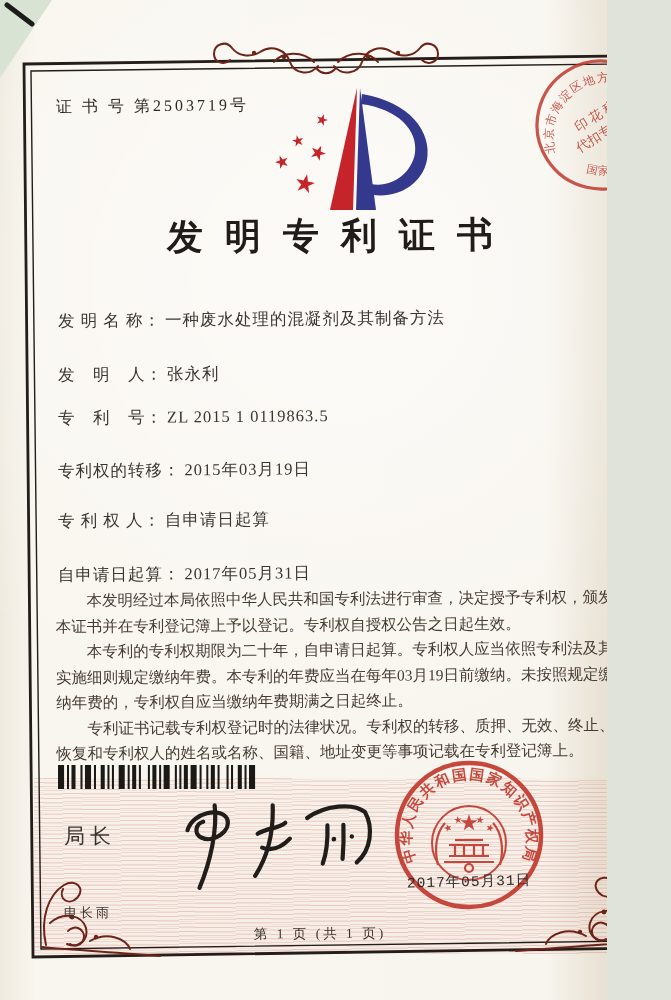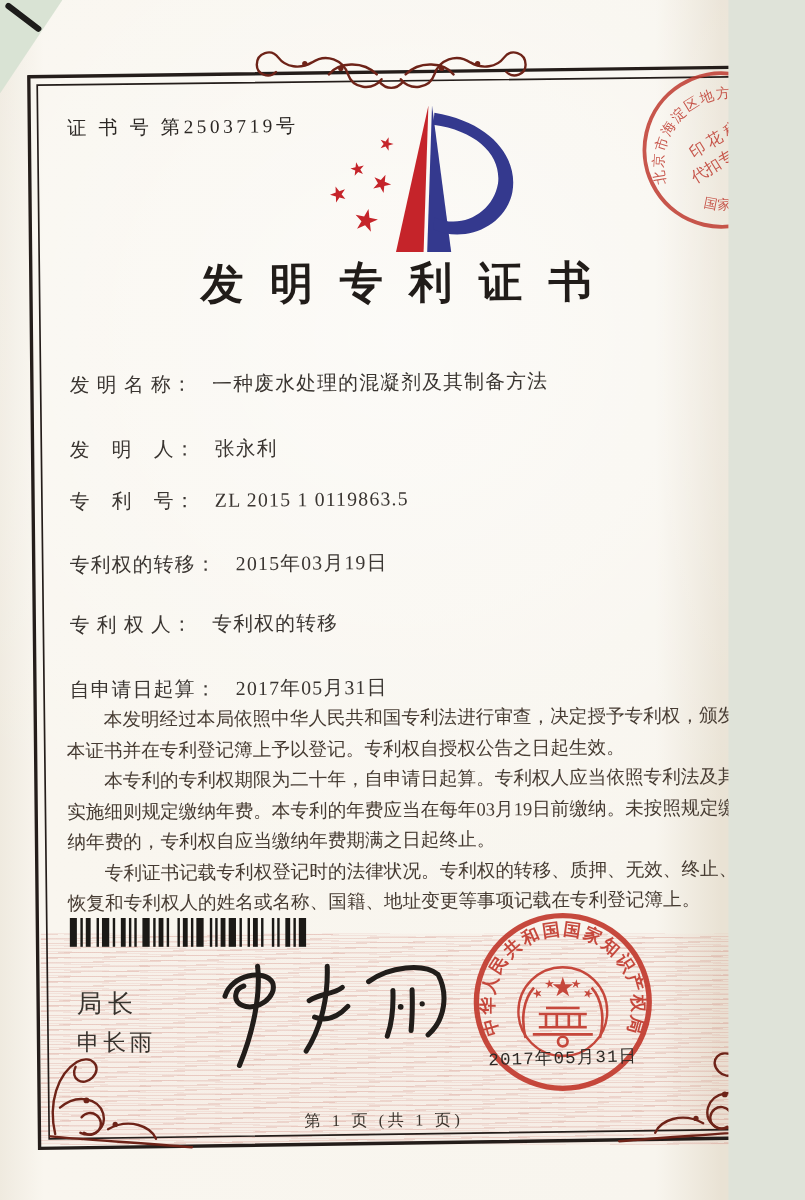--- a/index.html
+++ b/index.html
@@ -19,27 +19,27 @@
   .guilloche{left:34px;top:778px;width:602px;height:176px;
     background:
       repeating-linear-gradient(179deg, rgba(201,120,108,.22) 0 1px, rgba(0,0,0,0) 1px 4px),
       repeating-linear-gradient(181.5deg, rgba(214,150,140,.16) 0 1px, rgba(0,0,0,0) 1px 5px),
       linear-gradient(rgba(238,205,196,.10), rgba(238,205,196,.20));}
   .cert-no{left:56px;top:96px;font-size:16px;letter-spacing:3px;color:#2c2825;transform:rotate(-.6deg);}
   .logo{left:258px;top:80px;width:190px;height:135px;}
   .page-title{left:40px;top:212px;width:580px;text-align:center;font-size:36px;font-weight:700;
     letter-spacing:22px;text-indent:22px;color:#211c19;transform:rotate(-.4deg);}
   .field{left:58px;width:560px;font-size:16.5px;color:#3a3531;letter-spacing:1px;transform:rotate(-.5deg);}
-  .field .lbl{margin-right:16px;text-align:center;}
+  .field .lbl{margin-right:4px;text-align:center;}
   .paras{left:56px;top:586px;width:558px;font-size:15.5px;line-height:25.5px;color:#463b32;
     text-align:justify;transform:rotate(-.4deg);}
   .paras p{margin:0;text-indent:2em;}
   .barcode{left:58px;top:764px;width:200px;height:27px;}
   .director-label{left:64px;top:822px;font-size:21px;letter-spacing:5px;color:#38332e;}
-  .director-name{left:64px;top:856px;font-size:19px;letter-spacing:3px;color:#38332e;}
+  .director-name{left:64px;top:904px;font-size:13px;letter-spacing:3px;color:#38332e;}
   .signature{left:170px;top:793px;width:220px;height:100px;transform:rotate(-2deg);}
   .seal{left:391px;top:757px;width:156px;height:156px;z-index:5;}
   .seal-date{left:389px;top:872px;width:160px;text-align:center;z-index:6;
     font-family:"Liberation Mono","DejaVu Sans Mono",monospace;font-size:14.5px;
     letter-spacing:1px;color:#2e2a26;transform:rotate(-1.5deg);}
   .tax-stamp{left:532px;top:54px;width:138px;height:142px;z-index:5;}
   .page-num{left:170px;top:925px;width:300px;text-align:center;font-size:13.5px;
     letter-spacing:3px;color:#3a332c;transform:rotate(-.4deg);}
   .frame{left:0;top:0;width:671px;height:1000px;z-index:1;}
   .layer{z-index:3;}
@@ -121,21 +121,21 @@
   <div class="abs field layer" style="top:362px">
     <span class="lbl">发　明　人：</span><span>张永利</span>
   </div>
   <div class="abs field layer" style="top:405px">
     <span class="lbl">专　利　号：</span><span>ZL 2015 1 0119863.5</span>
   </div>
   <div class="abs field layer" style="top:458px">
     <span class="lbl">专利权的转移：</span><span>2015年03月19日</span>
   </div>
   <div class="abs field layer" style="top:508px">
-    <span class="lbl">专 利 权 人：</span><span>专利权的转移</span>
+    <span class="lbl">专 利 权 人：</span><span>自申请日起算</span>
   </div>
   <div class="abs field layer" style="top:562px">
     <span class="lbl">自申请日起算：</span><span>2017年05月31日</span>
   </div>
 
   <div class="abs paras layer">
     <p>本发明经过本局依照中华人民共和国专利法进行审查，决定授予专利权，颁发本证书并在专利登记簿上予以登记。专利权自授权公告之日起生效。</p>
     <p>本专利的专利权期限为二十年，自申请日起算。专利权人应当依照专利法及其实施细则规定缴纳年费。本专利的年费应当在每年03月19日前缴纳。未按照规定缴纳年费的，专利权自应当缴纳年费期满之日起终止。</p>
     <p>专利证书记载专利权登记时的法律状况。专利权的转移、质押、无效、终止、恢复和专利权人的姓名或名称、国籍、地址变更等事项记载在专利登记簿上。</p>
   </div>

